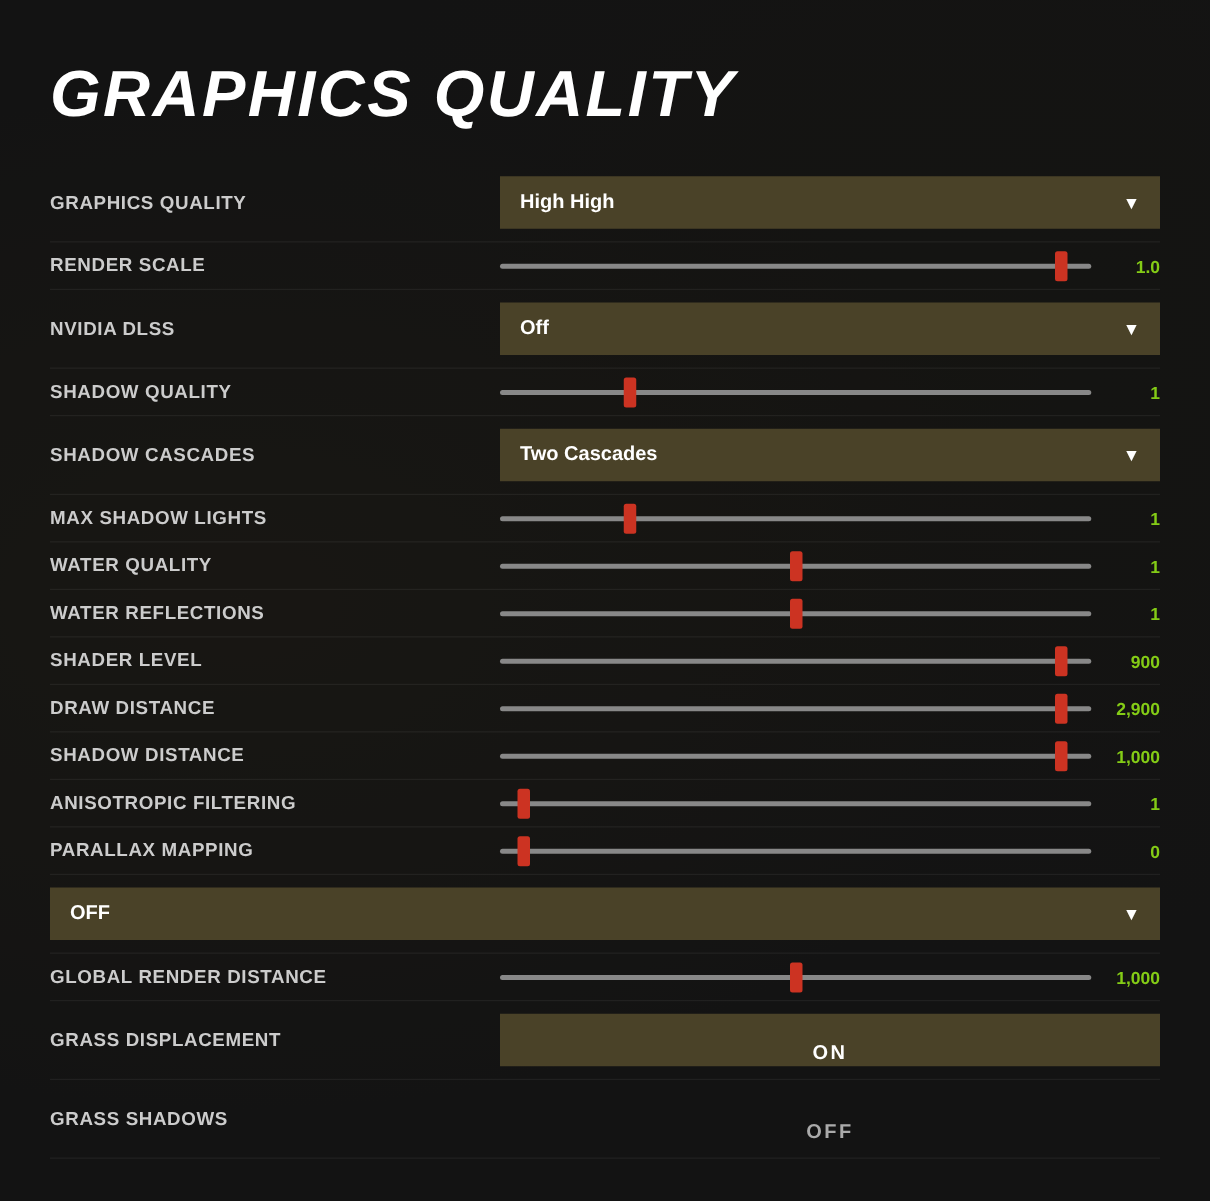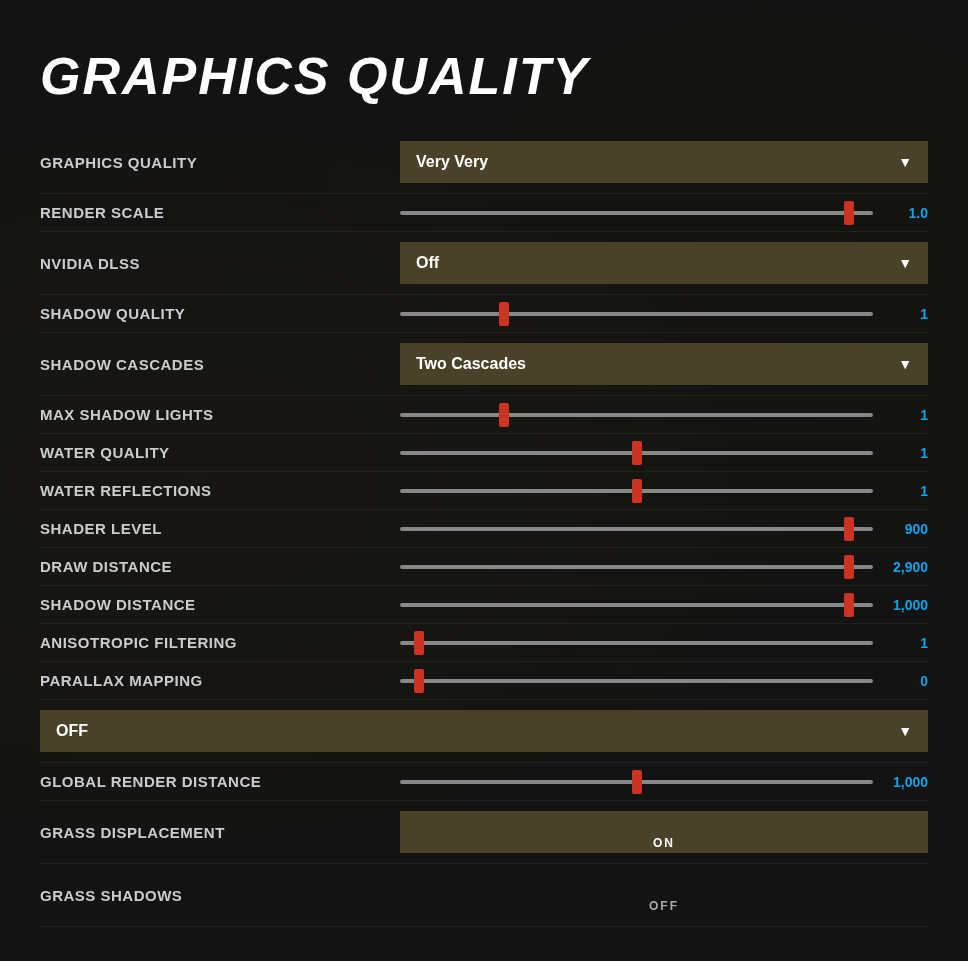--- a/index.html
+++ b/index.html
@@ -99,21 +99,21 @@
       background-color: #4a4228;
       border: none;
       display: flex;
       align-items: center;
       justify-content: center;
       cursor: pointer;
     }
 
     .toggle-text {
       color: #ffffff;
-      font-size: 12px;
+      font-size: 16px;
       font-weight: 700;
       letter-spacing: 2px;
       margin-top: 22px;
     }
 
     
     .toggle-btn.off {
       background-color: transparent;
     }
 
@@ -142,42 +142,42 @@
       top: 50%;
       transform: translateY(-50%);
       width: 10px;
       height: 24px;
       background: #cc3322;
       border-radius: 2px;
       cursor: pointer;
     }
 
     .slider-value {
-      color: #0ea5e9;
+      color: #84cc16;
       font-size: 14px;
       font-weight: 600;
       min-width: 45px;
       text-align: right;
     }
   </style>
 </head>
 <body>
 
 <div class="bg-overlay"></div>
 
 <div class="container">
   <h1 class="page-title">GRAPHICS QUALITY</h1>
 
   <div class="settings-list">
 
     <div class="setting-row">
       <div class="setting-label">GRAPHICS QUALITY</div>
       <div class="setting-control">
         <div class="dropdown">
-          <span class="dropdown-text">Very Very</span>
+          <span class="dropdown-text">High High</span>
           <span class="dropdown-arrow">▼</span>
         </div>
       </div>
     </div>
 
     <div class="setting-row">
       <div class="setting-label">RENDER SCALE</div>
       <div class="setting-control">
         <div class="slider-container">
           <div class="slider-track">

